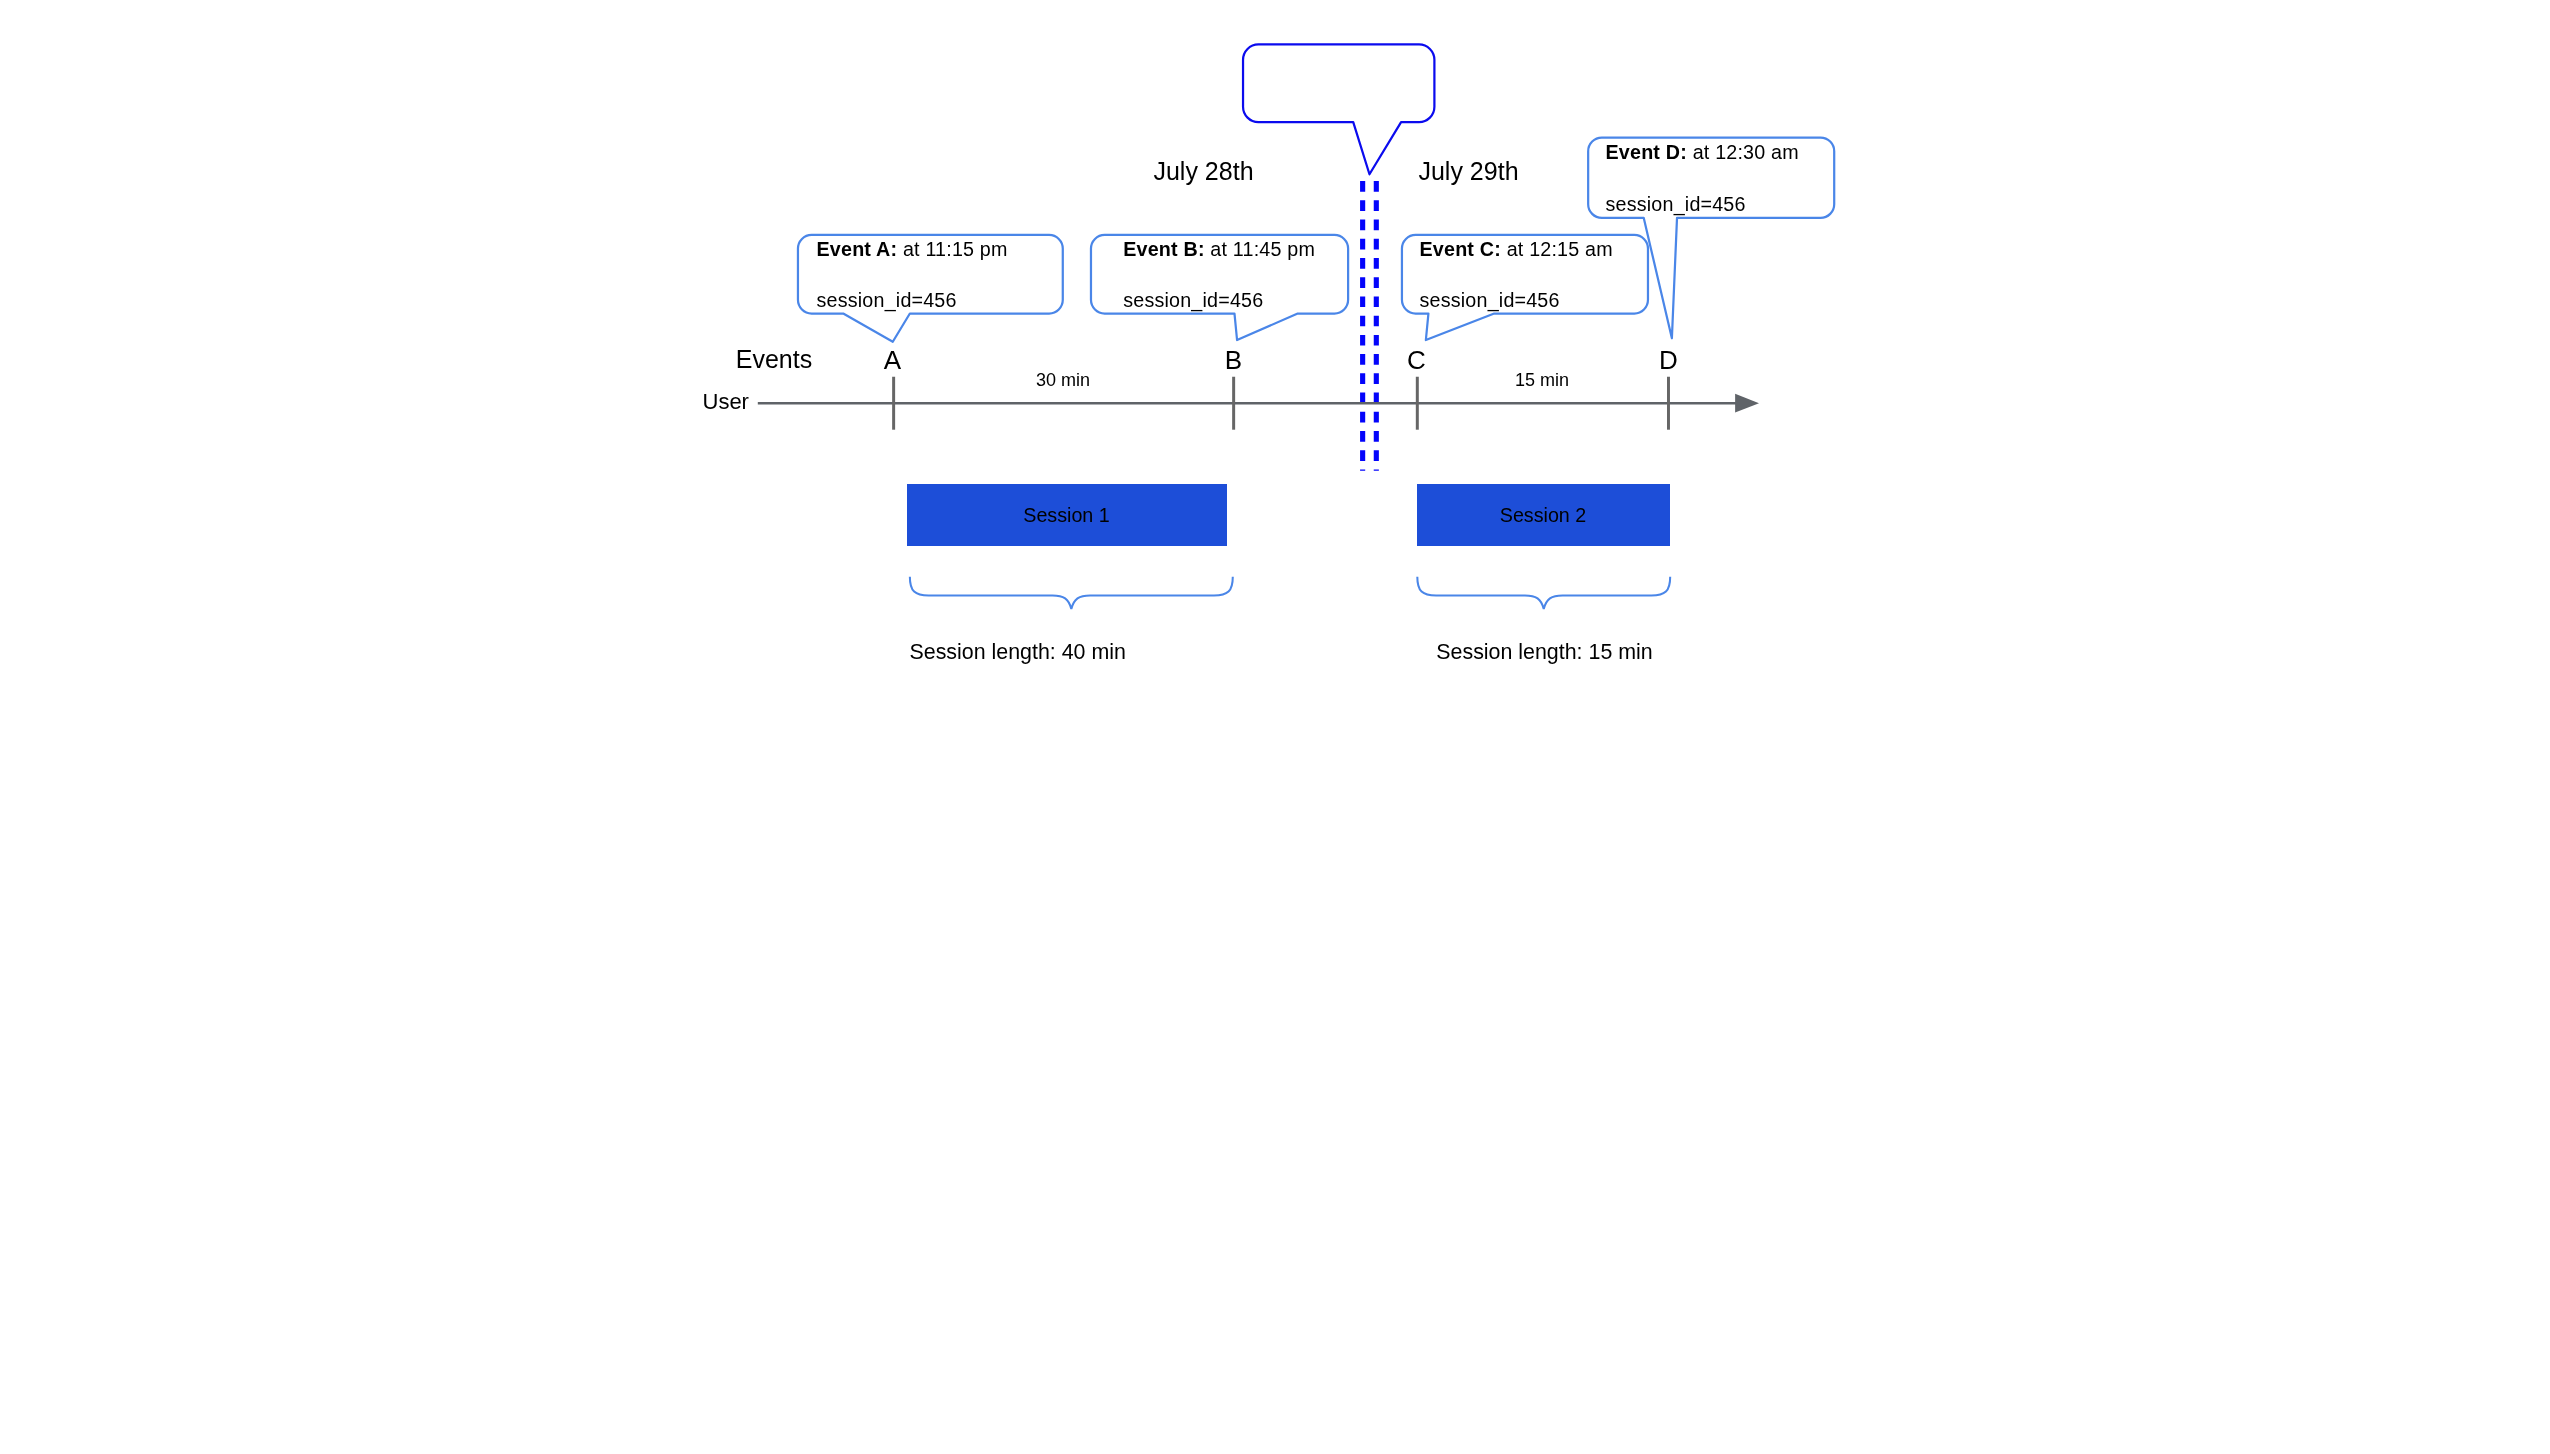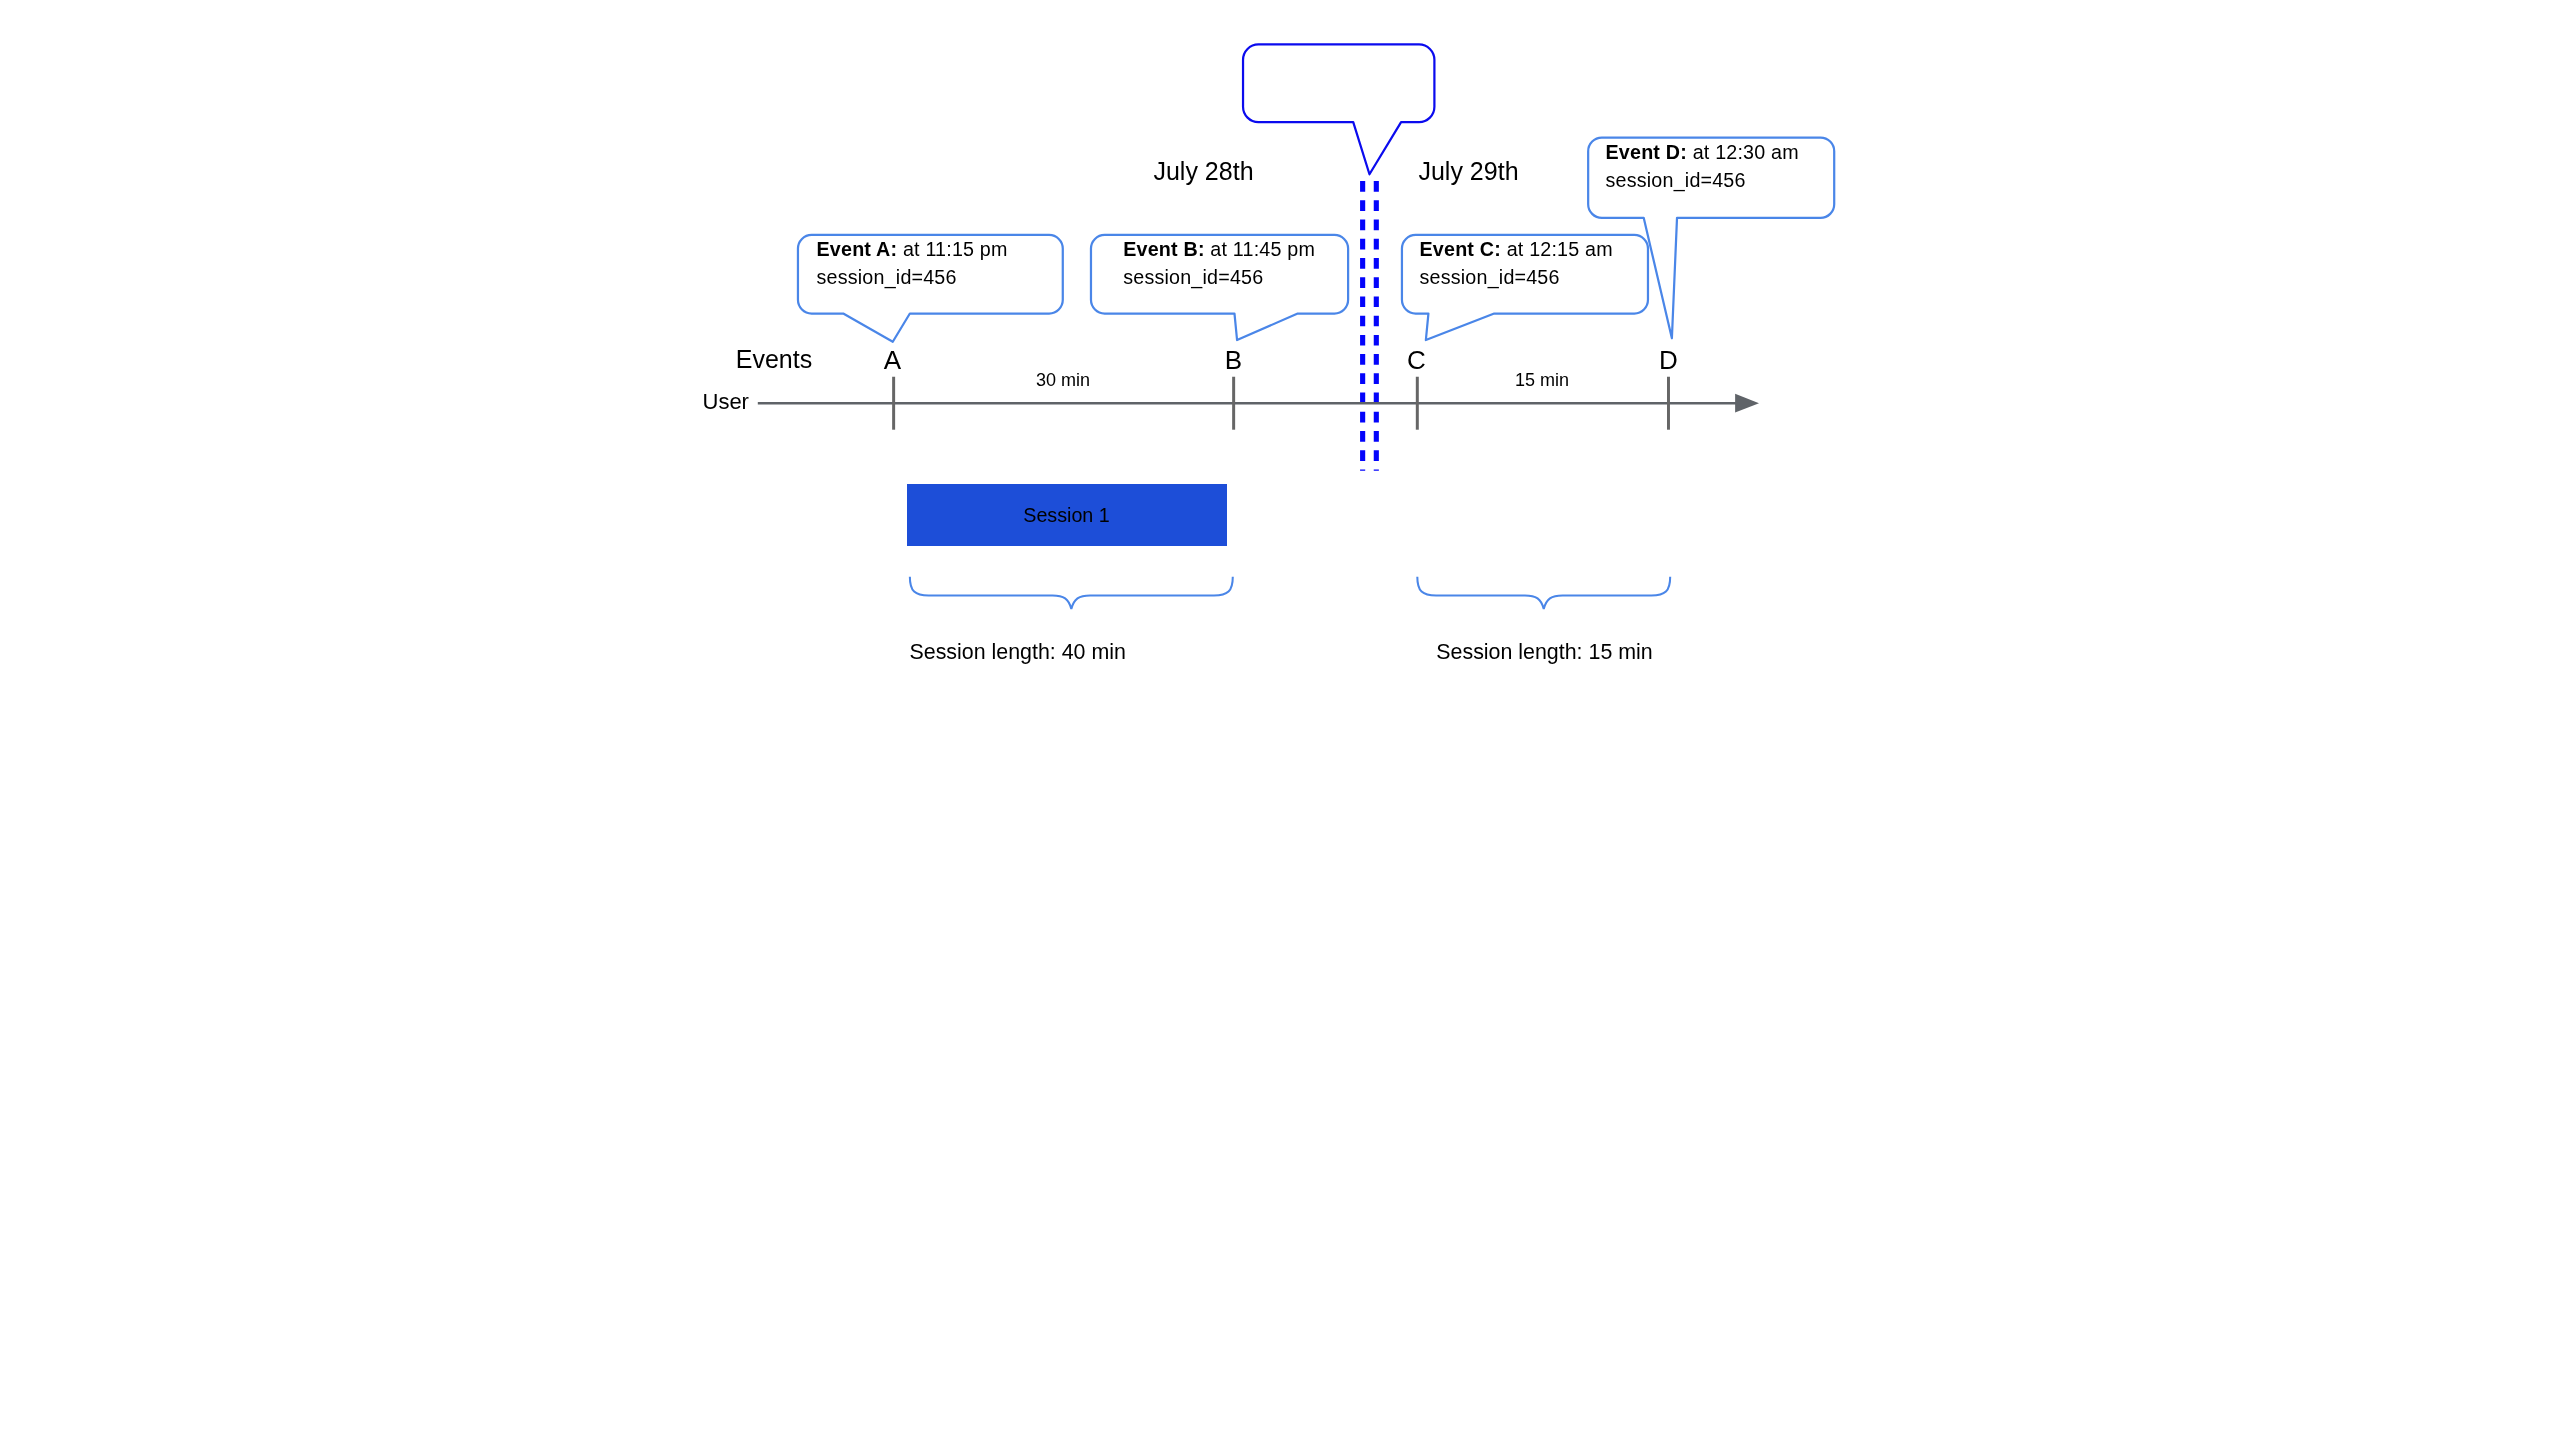--- a/index.html
+++ b/index.html
@@ -5,21 +5,21 @@
   html,body{margin:0;padding:0;background:#ffffff;}
   .canvas{
     position:relative;width:1275px;height:727px;margin:0 auto;
     background:#ffffff;overflow:hidden;
     font-family:"Liberation Sans", sans-serif;color:#000;
   }
   .canvas svg{position:absolute;left:0;top:0;pointer-events:none;}
   .abs{position:absolute;}
   .center{text-align:center;}
   .callout-text{
-    display:flex;flex-direction:column;justify-content:flex-start;
+    display:flex;flex-direction:column;justify-content:space-between;
     font-size:19.7px;line-height:28px;letter-spacing:0.2px;
   }
   .callout-text b{font-weight:bold;}
   .date-label{font-size:25px;}
   .tick-label{font-size:26px;}
   .axis-label{font-size:26px;}
   .interval-label{font-size:18px;}
   .midnight-box{
     display:flex;align-items:center;
     font-size:19.7px;font-weight:bold;
@@ -95,18 +95,21 @@
   <div class="abs tick-label center" style="left:579px;top:345px;width:34px;">B</div>
   <div class="abs tick-label center" style="left:762px;top:345px;width:34px;">C</div>
   <div class="abs tick-label center" style="left:1014px;top:345px;width:34px;">D</div>
 
   <div class="abs interval-label center" style="left:383px;top:370px;width:85px;">30 min</div>
   <div class="abs interval-label center" style="left:862px;top:370px;width:85px;">15 min</div>
 
   <div class="session-box" style="left:269px;top:484px;width:320px;height:62px;">
     <span>Session 1</span>
   </div>
+  <div class="session-box" style="left:779px;top:484px;width:253px;height:62px;">
+    <span>Session 2</span>
+  </div>
 
   <div class="abs session-length" style="left:272px;top:640px;width:248px;">Session length: 40 min</div>
   <div class="abs session-length center" style="left:783px;top:640px;width:248px;">Session length: 15 min</div>
 
 </div>
 
 
 </body></html>

